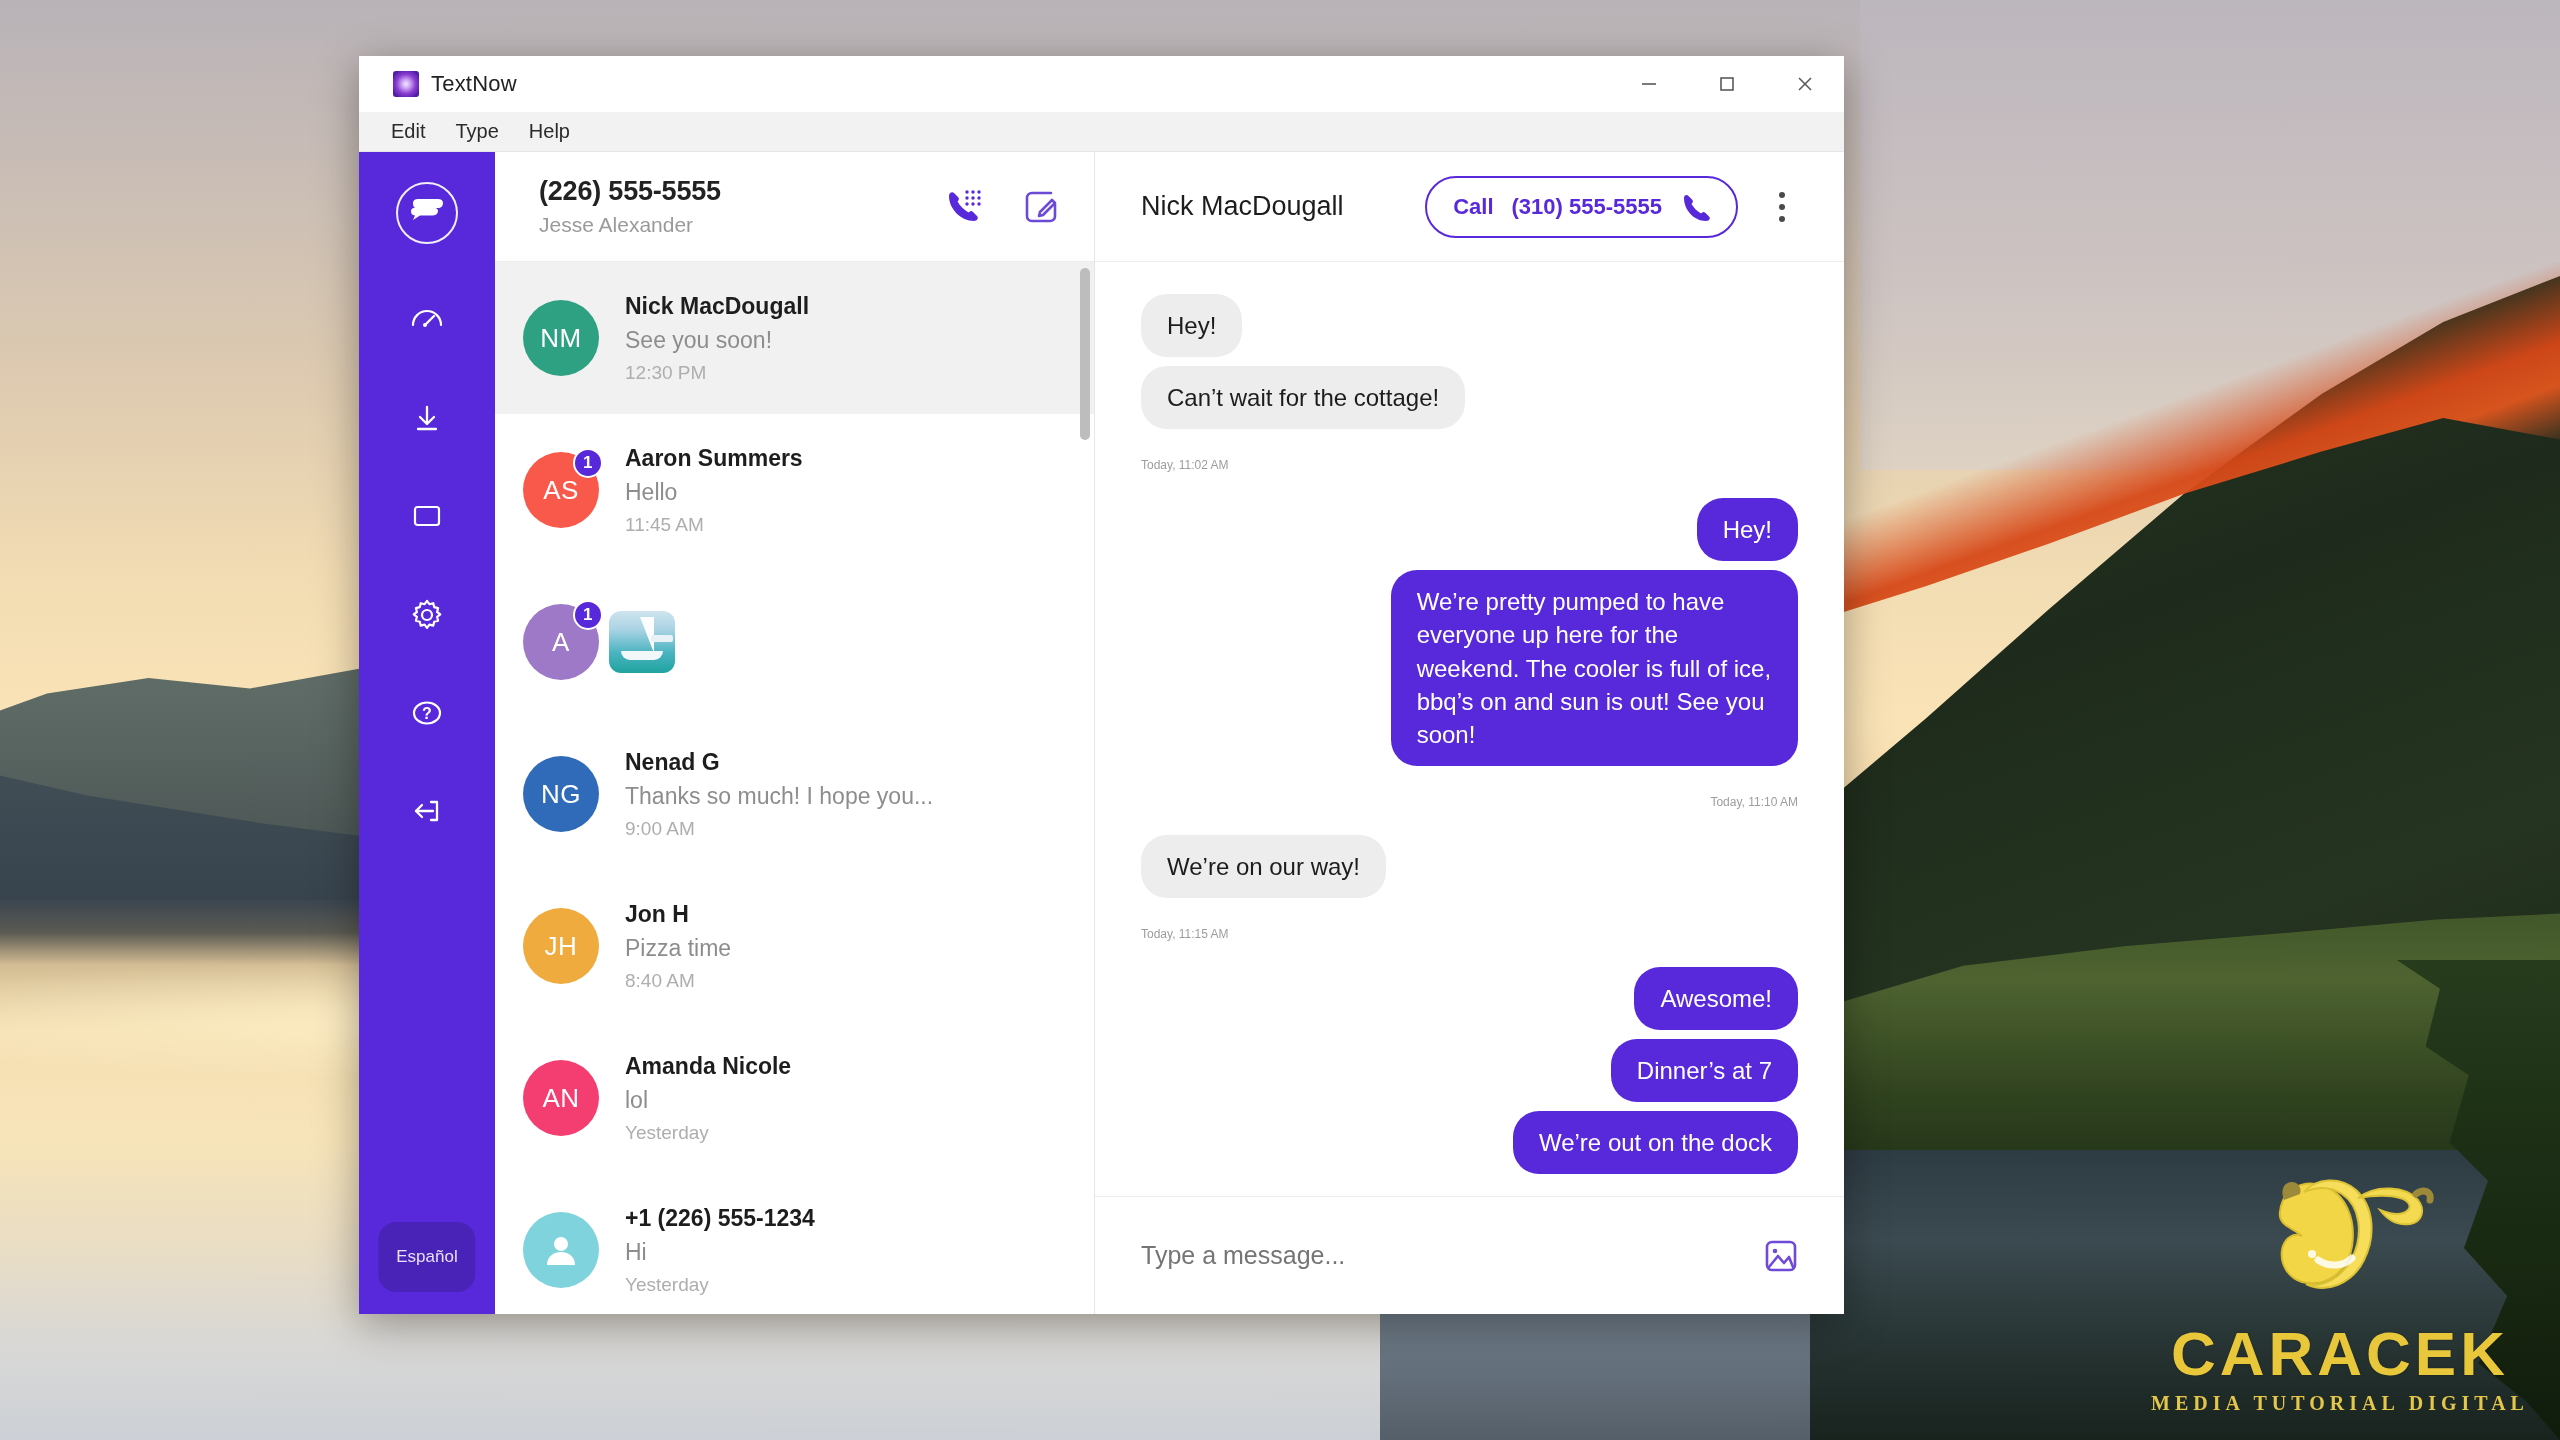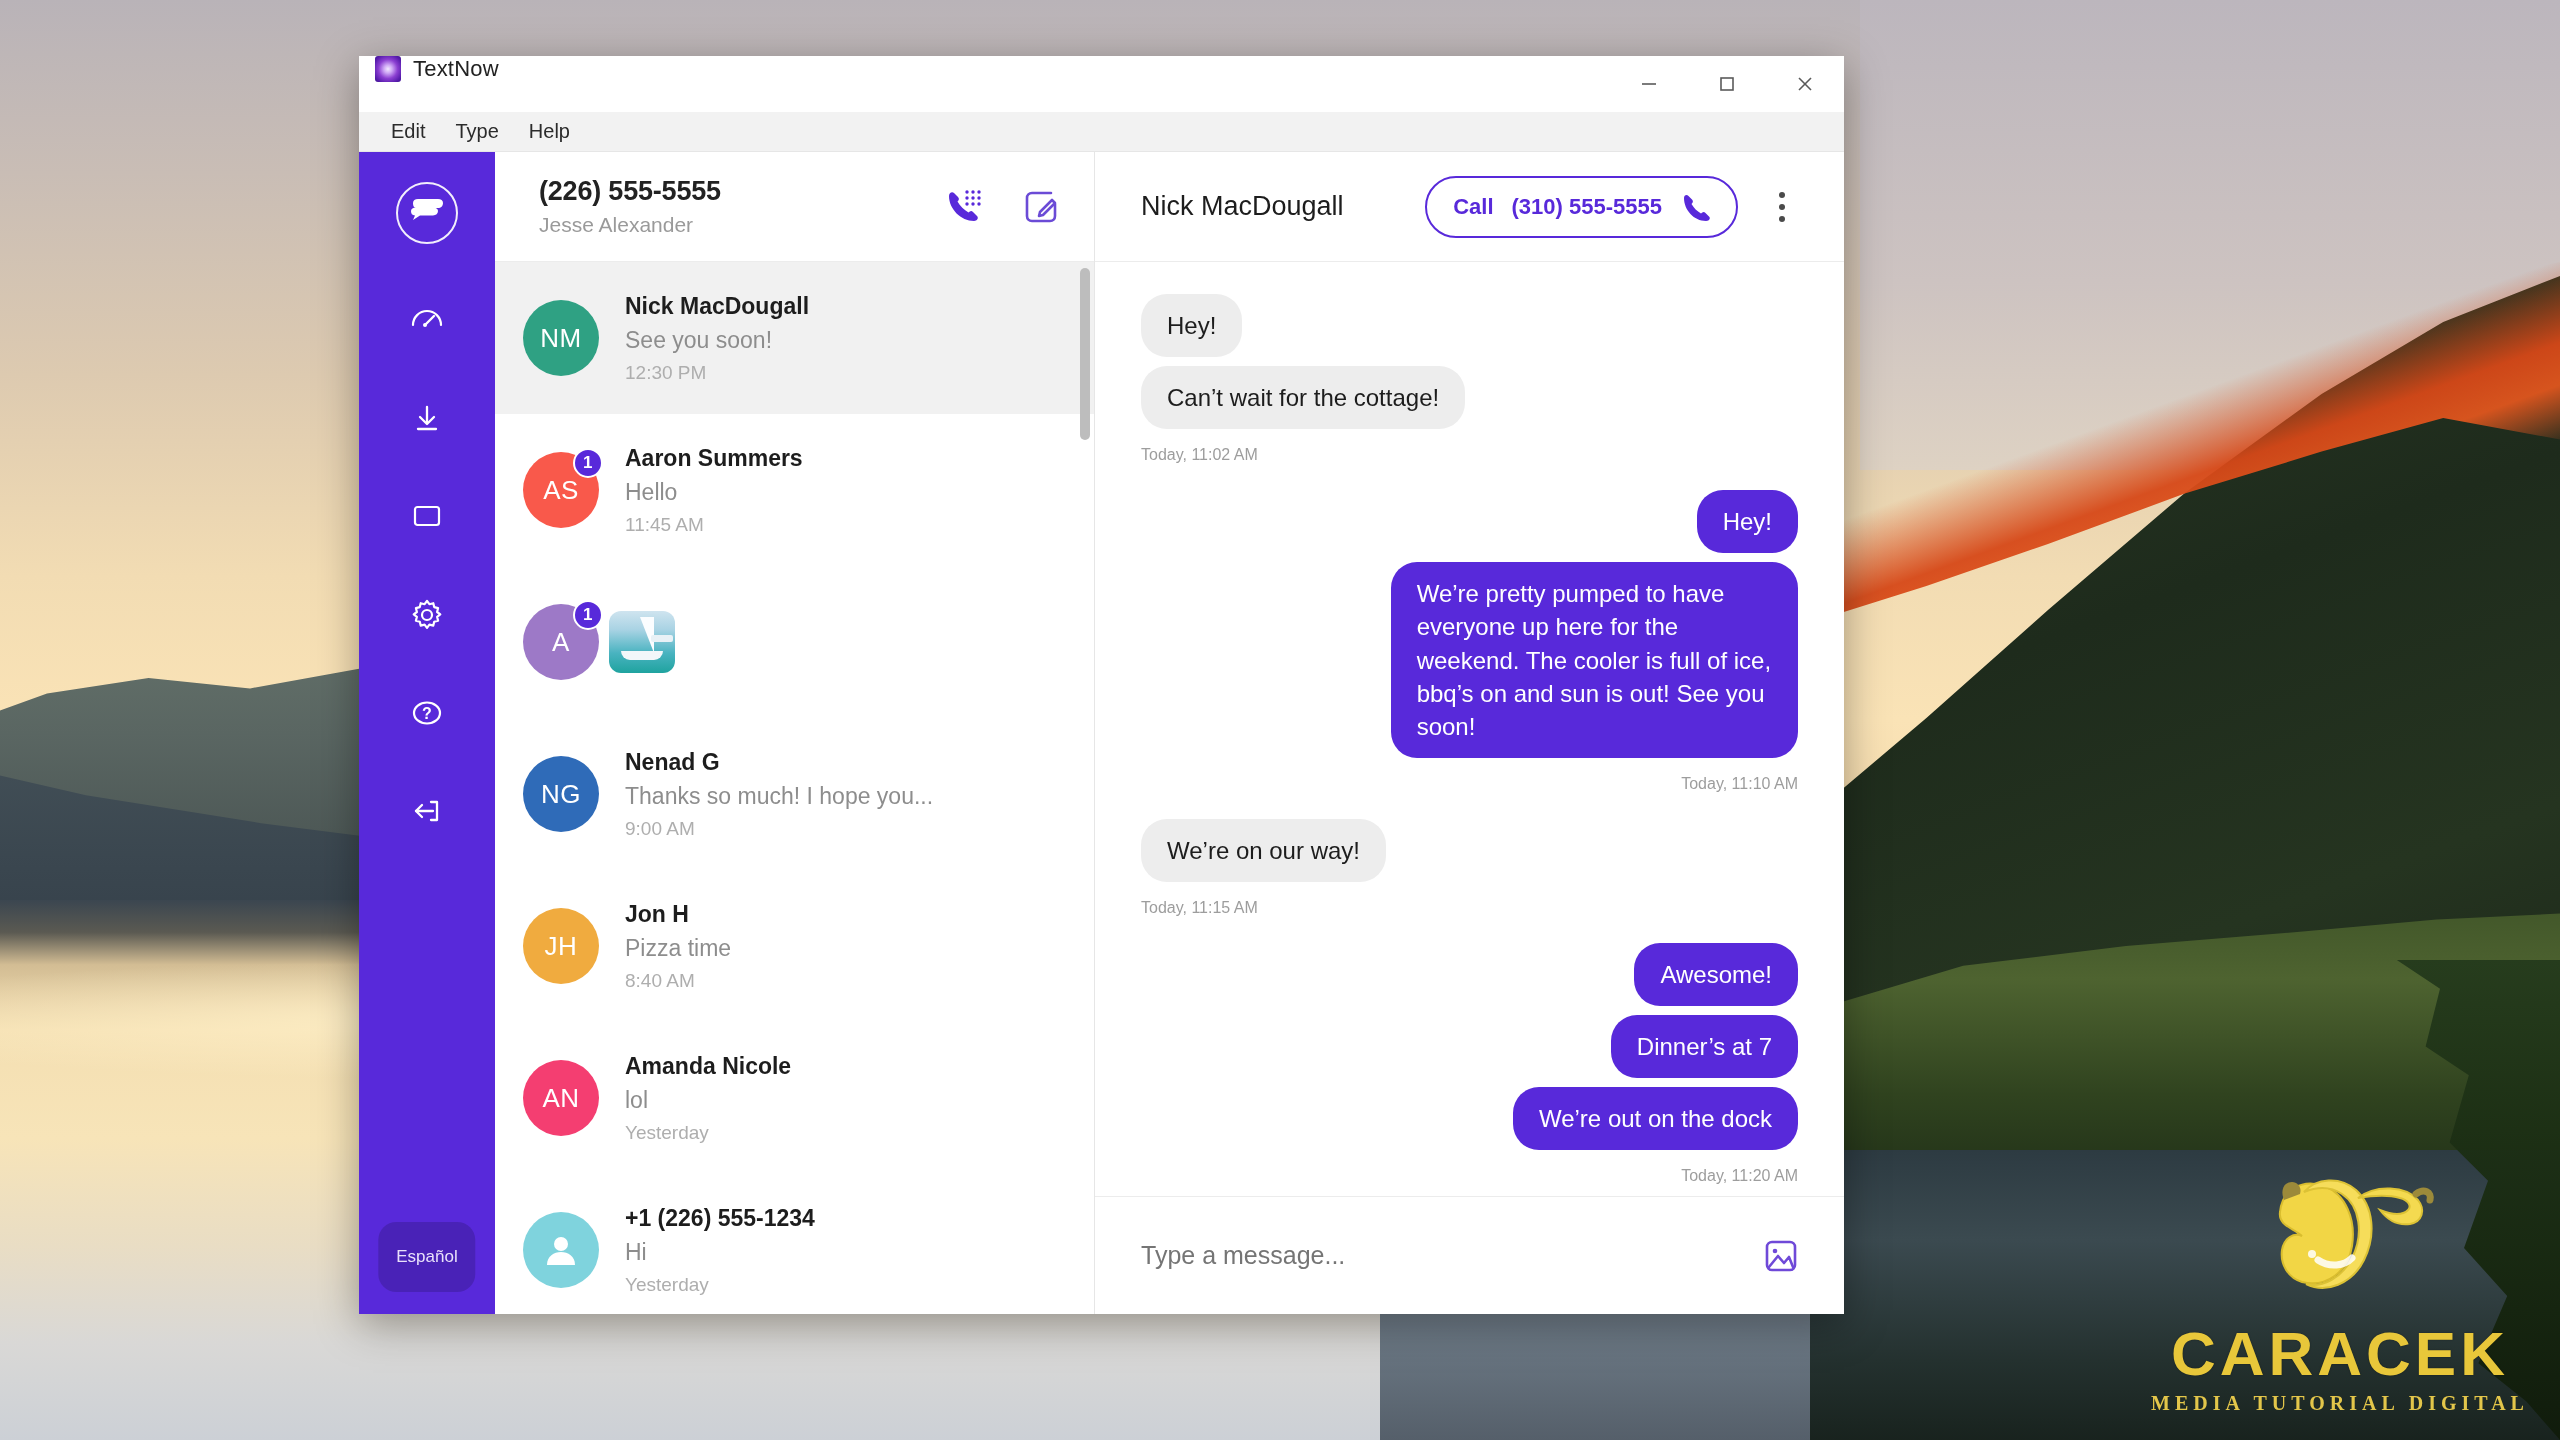--- a/index.html
+++ b/index.html
@@ -109,22 +109,22 @@
     position: absolute; left: 359px; top: 56px;
     width: 1485px; height: 1258px;
     background: #fff;
     box-shadow: 0 10px 40px rgba(0,0,0,.35);
     display: flex; flex-direction: column;
     overflow: hidden;
   }
 
   
   #titlebar {
-    height: 56px; background: #fff; display: flex; 
-    flex: none; position: relative;
+    height: 56px; background: #fff; display: flex; align-items: center;
+    flex: none; position: relative; padding-left: 18px;
   }
   .app-icon {
     width: 26px; height: 26px; margin-left: 16px; border-radius: 3px;
     background: radial-gradient(circle at 50% 50%, #f2e8ff 0%, #cfa8f5 22%, #8b3fd1 52%, #5c1fb0 78%, #3b0f8f 100%);
     flex: none;
   }
   .app-title {
     margin-left: 12px; font-size: 22px; color: #222; letter-spacing: .2px;
   }
   .win-controls { position: absolute; right: 0; top: 0; height: 56px; display: flex; }
@@ -256,21 +256,21 @@
   }
   .msg-group { display: flex; flex-direction: column; margin-bottom: 26px; }
   .msg-group.out { align-items: flex-end; }
   .msg-group.in  { align-items: flex-start; }
   .bubble {
     max-width: 62%; padding: 15px 26px; border-radius: 26px;
     font-size: 24px; line-height: 1.38; margin-bottom: 9px;
   }
   .bubble.in  { background: #ededed; color: #1d1d1d; }
   .bubble.out { background: #5829da; color: #fff; }
-  .msg-stamp { font-size: 16px; color: #9d9d9d; margin-top: 8px; }
+  .msg-stamp { font-size: 12px; color: #9d9d9d; margin-top: 20px; }
 
   #composer {
     height: 118px; flex: none; border-top: 1px solid #ececec;
     display: flex; align-items: center; padding: 0 44px 0 46px;
   }
   .composer-input {
     flex: 1; font-size: 25px; color: #a0a0a0; border: none; outline: none;
     background: transparent; font-family: "Liberation Sans", sans-serif;
   }
   .img-btn { color: #6f49d8; display: flex; align-items: center; margin-left: 20px; }

